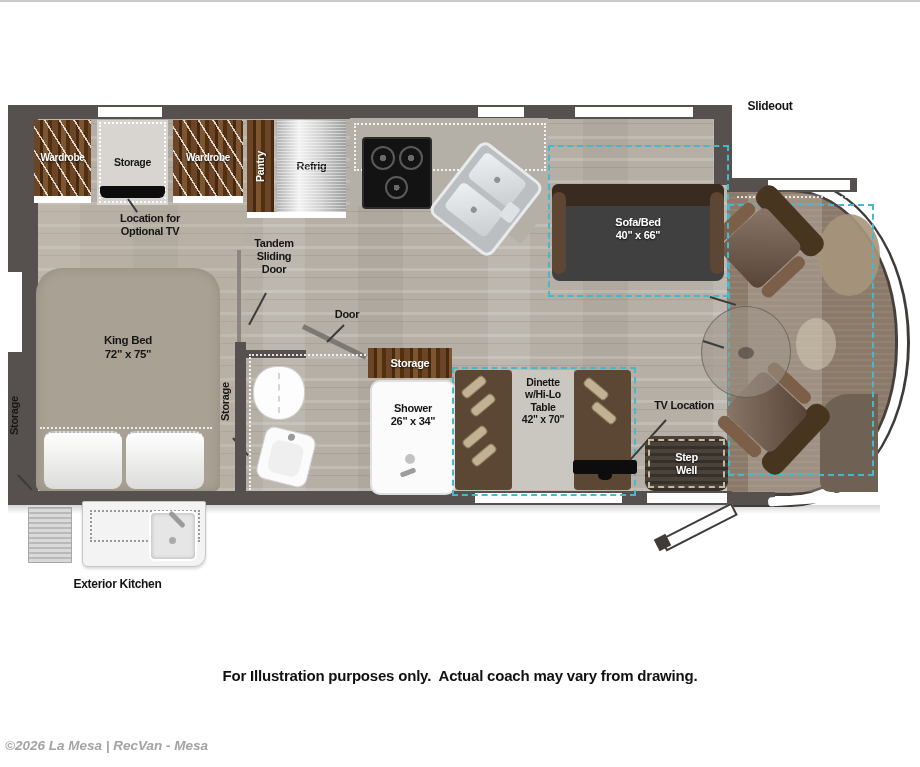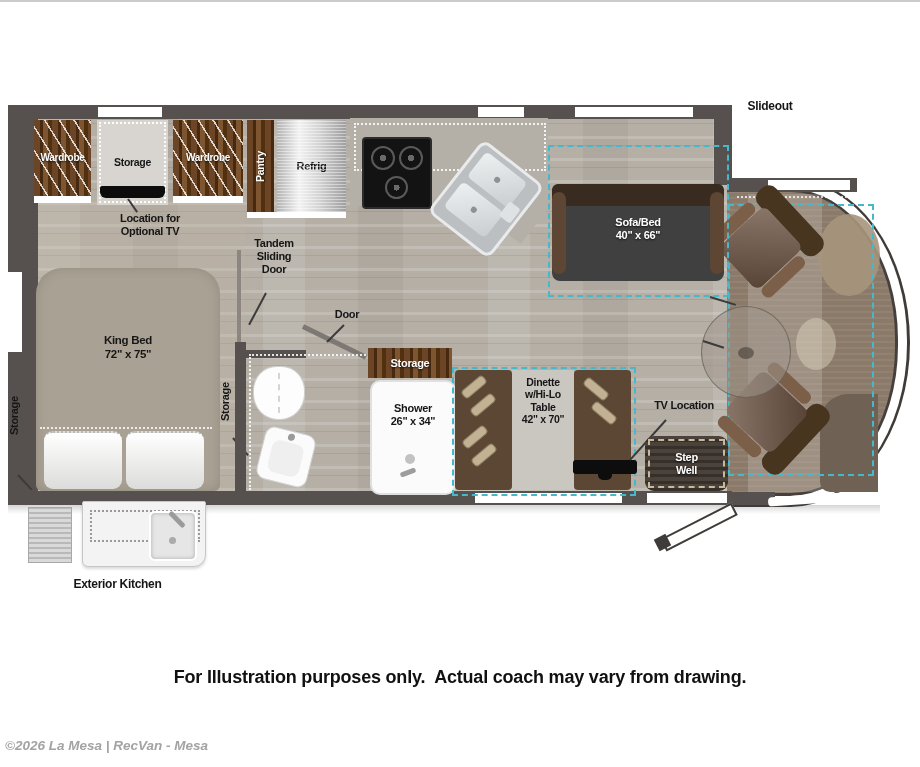--- a/index.html
+++ b/index.html
@@ -235,17 +235,17 @@
               background:repeating-linear-gradient(0deg,#d9d9d9 0 3px,#b9b9b9 3px 5px);"></div>
   <div class="abs" style="left:82px;top:501px;width:122px;height:64px;background:#f3f3f3;border:1px solid #c6c6c6;border-radius:2px 2px 12px 6px;box-shadow:0 2px 3px rgba(0,0,0,.15);">
     <div class="abs" style="left:7px;top:8px;width:106px;height:28px;border:2px dotted #9a9a9a;"></div>
     <div class="abs" style="left:66px;top:9px;width:44px;height:46px;background:#e6e6e6;border:2px solid #ffffff;border-radius:6px;box-shadow:inset 0 0 4px rgba(0,0,0,.25);">
       <div class="abs" style="left:16px;top:4px;width:20px;height:5px;background:#9b9b9b;border-radius:2px;transform:rotate(45deg);"></div>
       <div class="abs" style="left:18px;top:24px;width:7px;height:7px;background:#aaaaaa;border-radius:50%;"></div>
     </div>
   </div>
   <div class="lbl" style="left:55px;top:577px;width:125px;font-size:12px;">Exterior Kitchen</div>
 
-  <div class="abs" style="left:0;top:667px;width:920px;text-align:center;font-weight:bold;font-size:18px;color:#111111;
+  <div class="abs" style="left:0;top:667px;width:920px;text-align:center;font-weight:bold;font-size:15px;color:#111111;
               letter-spacing:-0.2px;white-space:pre-wrap;">For Illustration purposes only.  Actual coach may vary from drawing.</div>
   <div class="abs" style="left:5px;top:738px;font-weight:bold;font-style:italic;font-size:13.5px;color:#a3a3a3;">©2026 La Mesa | RecVan - Mesa</div>
 
 </div>
 
 </body></html>

